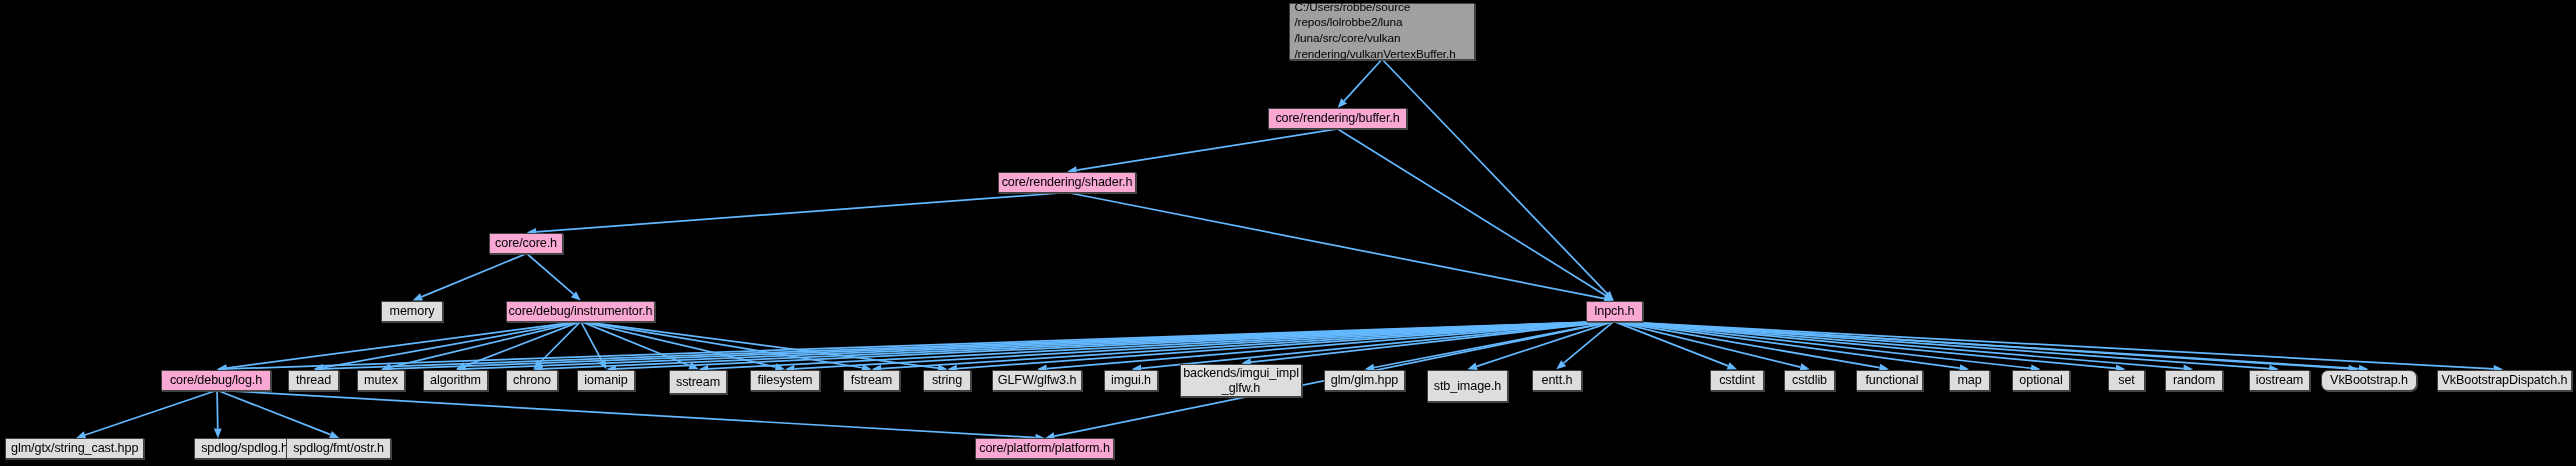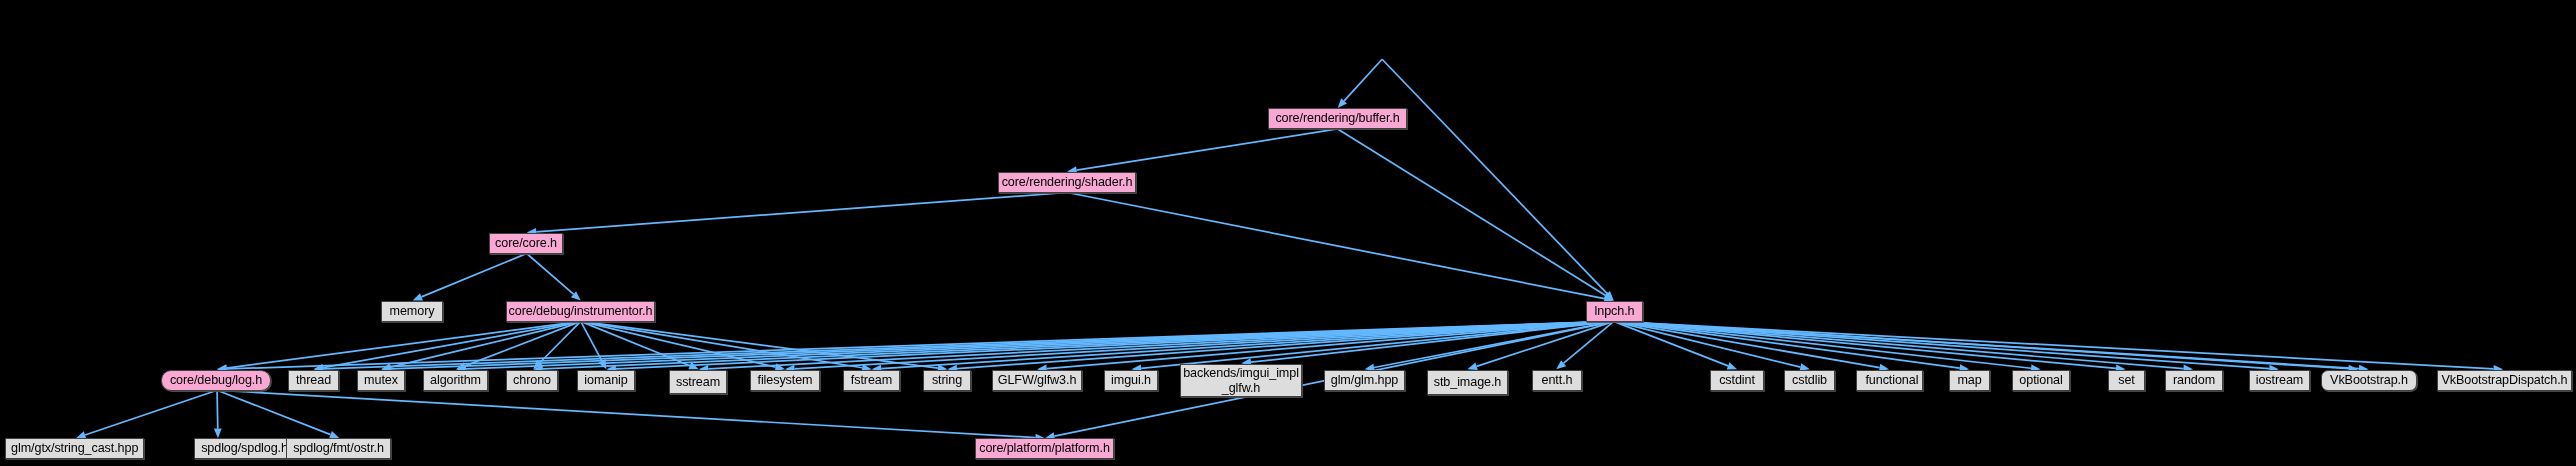--- a/index.html
+++ b/index.html
@@ -255,42 +255,46 @@
       </g>
       <g>
         <line x1="1851.5" y1="369" x2="2861.515925484303" y2="423.40830156869407" stroke="#63b8ff" stroke-width="2"></line>
         <polygon points="2872.5,424 2861.2738670351323,427.90178659784294 2861.7579839334735,418.9148165395452" fill="#63b8ff"></polygon>
       </g>
       <g>
         <line x1="1851.5" y1="369" x2="1209.275463100055" y2="500.78880236537924" stroke="#63b8ff" stroke-width="2"></line>
         <polygon points="1198.5,503 1208.3708822495284,496.38065836990216 1210.1800439505816,505.1969463608563" fill="#63b8ff"></polygon>
       </g>
     </svg>
+<div class="node root" style="left: 1289px; top: 2.6px; width: 186px; height: 57px;">C:/Users/robbe/source
+/repos/lolrobbe2/luna
+/luna/src/core/vulkan
+/rendering/vulkanVertexBuffer.h</div>
     <div class="node white" style="left: 1268px; top: 108px; width: 139px; height: 21px;">core/rendering/buffer.h</div>
     <div class="node white" style="left: 998px; top: 172px; width: 138px; height: 21px;">core/rendering/shader.h</div>
     <div class="node white" style="left: 489px; top: 233px; width: 74px; height: 21px;">core/core.h</div>
     <div class="node plain" style="left: 381px; top: 301px; width: 62px; height: 21px;">memory</div>
     <div class="node white" style="left: 506px; top: 301px; width: 149px; height: 21px;">core/debug/instrumentor.h</div>
     <div class="node white" style="left: 1586px; top: 301px; width: 57px; height: 21px;">lnpch.h</div>
-    <div class="node white" style="left: 161px; top: 370px; width: 110px; height: 21px; border-radius: 10px;">core/debug/log.h</div>
+    <div class="node white" style="left: 161px; top: 370px; width: 110px; height: 21px;">core/debug/log.h</div>
     <div class="node plain" style="left: 288px; top: 370px; width: 51px; height: 21px;">thread</div>
     <div class="node plain" style="left: 357px; top: 370px; width: 48px; height: 21px;">mutex</div>
     <div class="node plain" style="left: 423px; top: 370px; width: 65px; height: 21px;">algorithm</div>
     <div class="node plain" style="left: 506px; top: 370px; width: 52px; height: 21px;">chrono</div>
     <div class="node plain" style="left: 577px; top: 370px; width: 58px; height: 21px;">iomanip</div>
     <div class="node plain" style="left: 669px; top: 370px; width: 58px; height: 24px;">sstream</div>
     <div class="node plain" style="left: 750px; top: 370px; width: 70px; height: 21px;">filesystem</div>
     <div class="node plain" style="left: 843px; top: 370px; width: 57px; height: 21px;">fstream</div>
     <div class="node plain" style="left: 923px; top: 370px; width: 48px; height: 21px;">string</div>
     <div class="node plain" style="left: 992px; top: 370px; width: 90px; height: 21px;">GLFW/glfw3.h</div>
     <div class="node plain" style="left: 1104px; top: 370px; width: 54px; height: 21px;">imgui.h</div>
     <div class="node plain" style="left: 1180px; top: 364px; width: 122px; height: 33px;">backends/imgui_impl
 _glfw.h</div>
     <div class="node plain" style="left: 1324px; top: 370px; width: 81px; height: 21px;">glm/glm.hpp</div>
-    <div class="node plain" style="left: 1427px; top: 370px; width: 81px; height: 25px;">stb_image.h</div>
+    <div class="node plain" style="left: 1427px; top: 370px; width: 81px; height: 32px;">stb_image.h</div>
     <div class="node plain" style="left: 1532px; top: 370px; width: 50px; height: 21px;">entt.h</div>
     <div class="node plain" style="left: 1710px; top: 370px; width: 54px; height: 21px;">cstdint</div>
     <div class="node plain" style="left: 1784px; top: 370px; width: 51px; height: 21px;">cstdlib</div>
     <div class="node plain" style="left: 1856px; top: 370px; width: 67px; height: 21px; padding-left: 10px;">functional</div>
     <div class="node plain" style="left: 1949px; top: 370px; width: 41px; height: 21px;">map</div>
     <div class="node plain" style="left: 2012px; top: 370px; width: 58px; height: 21px;">optional</div>
     <div class="node plain" style="left: 2108px; top: 370px; width: 37px; height: 21px;">set</div>
     <div class="node plain" style="left: 2165px; top: 370px; width: 58px; height: 21px;">random</div>
     <div class="node plain" style="left: 2249px; top: 370px; width: 61px; height: 21px;">iostream</div>
     <div class="node plain" style="left: 2329px; top: 370px; width: 59px; height: 21px;">stddef.h</div>

